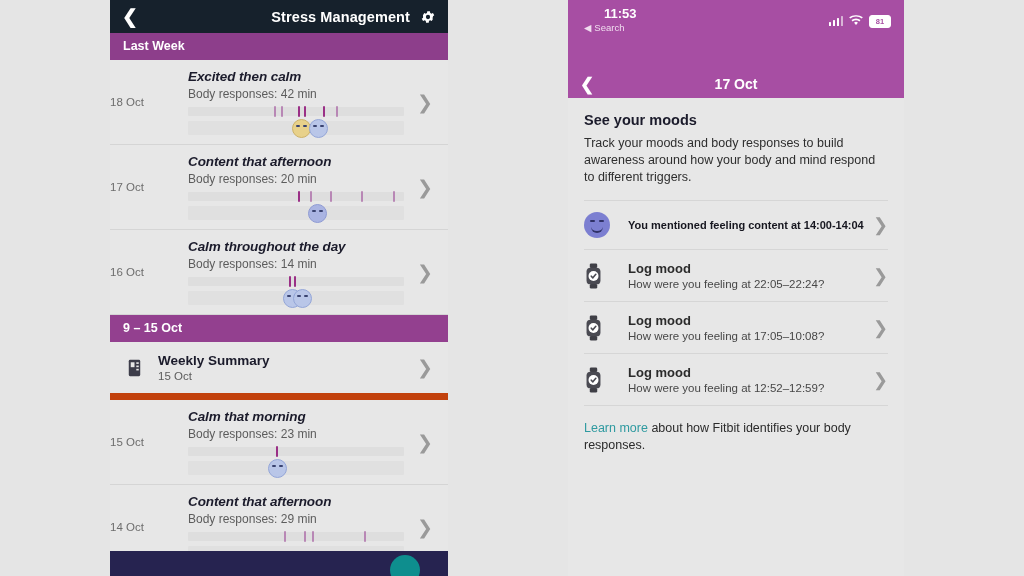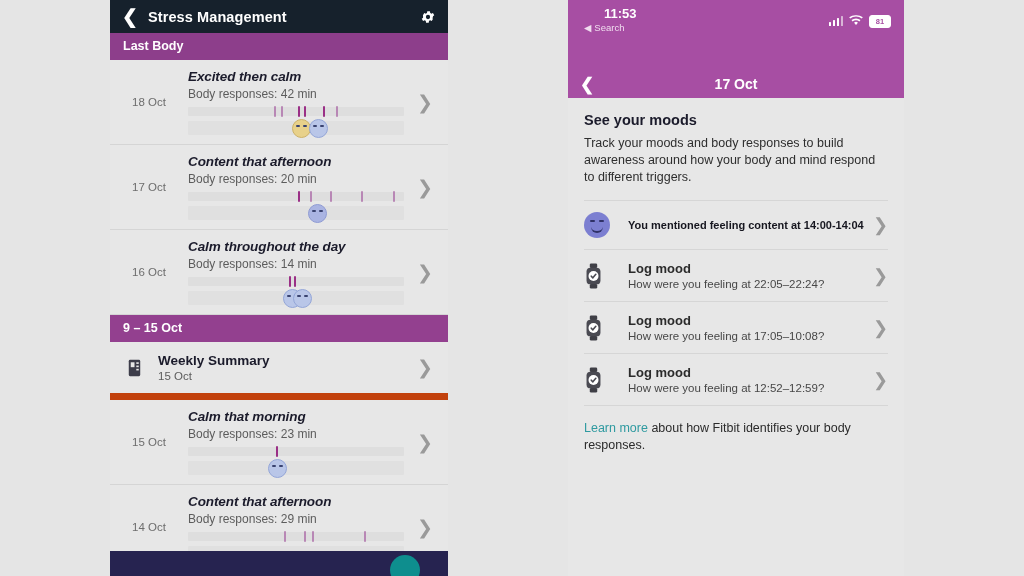--- a/index.html
+++ b/index.html
@@ -18,40 +18,40 @@
   }
   .nav-dark{
     height:33px;background:#16212c;display:flex;align-items:center;
     padding:0 12px;box-sizing:border-box;
   }
   .nav-back{
     color:#ffffff;font-size:19px;line-height:1;width:26px;
     font-weight:600;
   }
   .nav-title{
-    flex:1;text-align:left;color:#ffffff;font-size:14.5px;font-weight:700;
+    flex:1;text-align:right;color:#ffffff;font-size:14.5px;font-weight:700;
     letter-spacing:.1px;
   }
   .nav-gear{width:26px;display:flex;justify-content:flex-end;}
   .nav-gear svg{display:block;}
 
   .band{
     background:#8d3e8b;color:#ffffff;font-size:12.5px;font-weight:700;
     padding:7px 13px;box-sizing:border-box;height:27px;line-height:13px;
   }
   .band.week{background:#93408f;}
 
   .row{
     display:flex;align-items:center;
     border-bottom:1px solid #d5d5d5;
     padding:9px 10px 9px 0;box-sizing:border-box;
     background:#e7e7e7;
   }
   .row-date{
-    width:78px;flex:0 0 78px;text-align:center;
+    width:78px;flex:0 0 78px;text-align:left;
     color:#6d6d6d;font-size:11.5px;
   }
   .row-body{flex:1;min-width:0;padding-right:4px;}
   .row-title{
     color:#1b1b2b;font-size:13.5px;font-weight:700;margin-bottom:3px;
     letter-spacing:-.1px;
     font-style:italic;
   }
   .row-sub{color:#5c5c5c;font-size:12px;margin-bottom:6px;}
   .chev{
@@ -189,21 +189,21 @@
     <div class="nav-dark">
       <div class="nav-back">❮</div>
       <div class="nav-title">Stress Management</div>
       <div class="nav-gear">
         <svg width="16" height="16" viewBox="0 0 24 24" fill="#ffffff">
           <path d="M19.4 13a7.8 7.8 0 000-2l2-1.5-2-3.5-2.4 1a7.6 7.6 0 00-1.7-1l-.4-2.6h-4l-.4 2.6a7.6 7.6 0 00-1.7 1l-2.4-1-2 3.5L4.6 11a7.8 7.8 0 000 2l-2 1.5 2 3.5 2.4-1a7.6 7.6 0 001.7 1l.4 2.6h4l.4-2.6a7.6 7.6 0 001.7-1l2.4 1 2-3.5-2.2-1.5zM12 15.2A3.2 3.2 0 1115.2 12 3.2 3.2 0 0112 15.2z"></path>
         </svg>
       </div>
     </div>
 
-    <div class="band">Last Body</div>
+    <div class="band">Last Week</div>
 
     <div class="row">
       <div class="row-date">18 Oct</div>
       <div class="row-body">
         <div class="row-title">Excited then calm</div>
         <div class="row-sub">Body responses: 42 min</div>
         <div class="track">
           <span class="tick light" style="left:86px"></span>
           <span class="tick light" style="left:93px"></span>
           <span class="tick" style="left:110px"></span>

